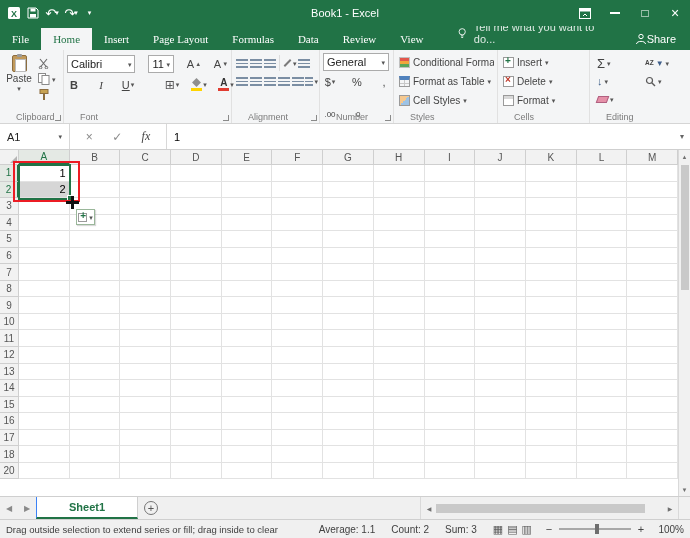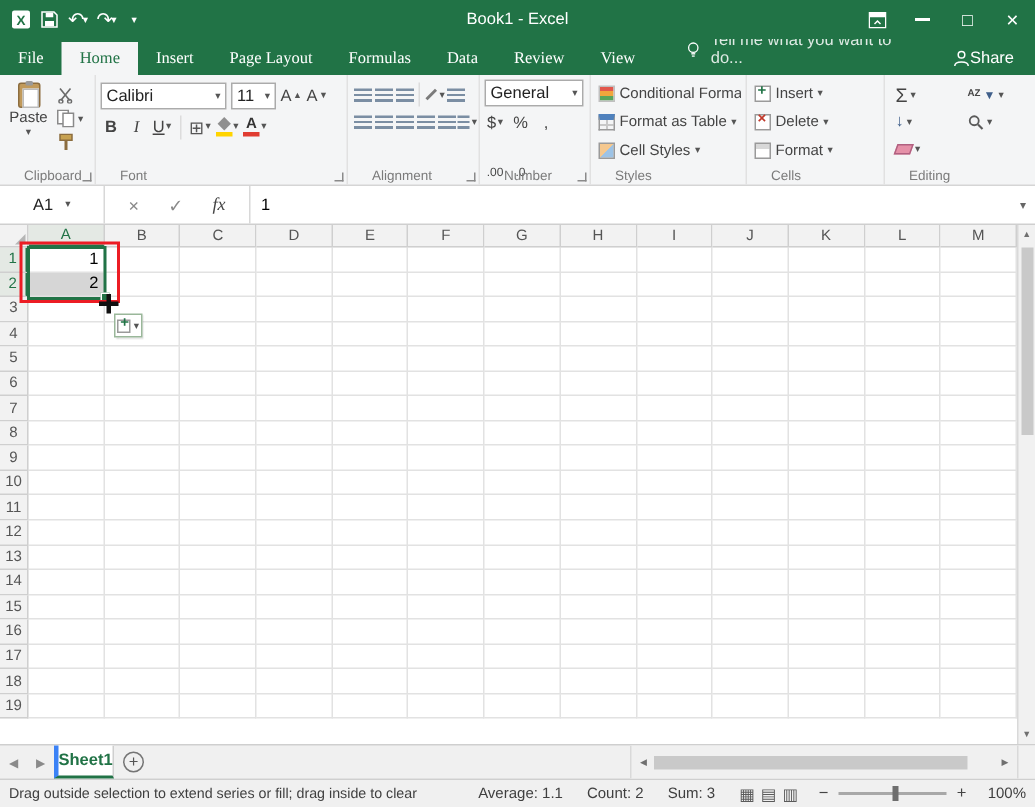--- a/index.html
+++ b/index.html
@@ -23,21 +23,21 @@
   .tellme{display:flex;align-items:center;gap:6px;color:rgba(255,255,255,.85);padding:4px 10px 5px;margin-left:12px;}
   .sharebox{margin-left:auto;display:flex;align-items:center;gap:0;padding:4px 14px 5px;}
 
   
   .ribbon{height:74px;background:#f4f5f6;border-bottom:1px solid #d5d5d5;display:flex;}
   .rgroup{position:relative;border-right:1px solid #e1e1e1;padding:3px 3px 13px;flex:none;}
   .glabel{position:absolute;bottom:1px;left:16px;right:0;font-size:9px;color:#7b7b7b;}
   .launcher{position:absolute;right:2px;bottom:2px;width:6px;height:6px;border-right:1px solid #8a8a8a;border-bottom:1px solid #8a8a8a;}
   .caret{font-size:7px;color:#555;line-height:1;}
   .vdiv{width:1px;height:16px;background:#dcdcdc;margin:0 2px;}
-  .frow{display:flex;align-items:center;gap:3px;margin:2px 0 3px;}
+  .frow{display:flex;align-items:center;gap:13px;margin:2px 0 3px;}
   .fbtn{display:flex;align-items:center;justify-content:center;min-width:14px;height:17px;font-size:11px;color:#444;gap:1px;}
   .combo{height:18px;background:#fff;border:1px solid #ababab;display:flex;align-items:center;justify-content:space-between;padding:0 3px;font-size:11px;color:#222;}
 
   
   .clipwrap{display:flex;gap:3px;}
   .pastebtn{width:32px;display:flex;flex-direction:column;align-items:center;font-size:10px;color:#444;gap:1px;padding-top:2px;}
   .clip-icon{position:relative;width:15px;height:17px;background:#c19a5b;border:1px solid #8c6d3f;border-radius:2px;}
   .clip-icon:before{content:"";position:absolute;left:2px;top:3px;width:9px;height:11px;background:#fff;border:1px solid #bbb;}
   .clip-icon:after{content:"";position:absolute;left:4px;top:-2px;width:5px;height:3px;background:#9a9a9a;border-radius:1px;}
   .clipsmall{display:flex;flex-direction:column;gap:2px;padding-top:3px;}
@@ -76,21 +76,21 @@
   
   .egrid{display:grid;grid-template-columns:48px 44px;row-gap:2px;padding-top:2px;}
   .ebtn{display:flex;align-items:center;gap:2px;height:16px;padding-left:4px;font-size:12px;color:#444;}
   .az{display:inline-flex;flex-direction:column;font-size:6.5px;line-height:6px;font-weight:bold;color:#444;letter-spacing:0;}
   .eraser{width:11px;height:7px;background:#e590a8;border:1px solid #b06080;transform:skewX(-20deg);}
   .sigma{font-size:13px;color:#444;}
   .fdown{font-size:11px;color:#3f5f8a;}
 
   
   .fbar{height:26px;background:#fff;border-bottom:1px solid #cfcfcf;display:flex;align-items:center;}
-  .namebox{width:70px;height:100%;display:flex;align-items:center;justify-content:space-between;padding:0 22px;border-right:1px solid #d8d8d8;font-size:11px;color:#222;}
+  .namebox{width:70px;height:100%;display:flex;align-items:center;justify-content:space-between;padding:0 7px;border-right:1px solid #d8d8d8;font-size:11px;color:#222;}
   .fxbtns{display:flex;align-items:center;width:96px;justify-content:space-around;padding:0 6px;}
   .fxbtn{color:#8a8a8a;font-size:12px;}
   .fx{font-style:italic;font-family:"Liberation Serif","DejaVu Serif",serif;color:#444;}
   .finput{flex:1;height:100%;display:flex;align-items:center;padding-left:7px;border-left:1px solid #d8d8d8;color:#000;}
   .fexpand{width:16px;text-align:center;color:#666;font-size:8px;}
 
   
   .sheet{position:relative;height:346px;background:#fff;overflow:hidden;}
   .gridwrap{position:absolute;left:0;top:0;right:12px;bottom:0;overflow:hidden;}
   .grow{display:flex;}
@@ -116,21 +116,21 @@
 
   
   .vscroll{position:absolute;right:0;top:0;bottom:0;width:12px;background:#f1f1f1;border-left:1px solid #d9d9d9;display:flex;flex-direction:column;align-items:center;}
   .sarrow{height:13px;display:flex;align-items:center;justify-content:center;font-size:6px;color:#707070;width:100%;}
   .vthumb{width:8px;height:125px;background:#c9c9c9;margin-top:2px;}
   .sarrow.bottom{margin-top:auto;}
 
   
   .tabsrow{height:23px;background:#f0f0f0;display:flex;align-items:stretch;border-top:1px solid #cfcfcf;}
   .snav{width:18px;display:flex;align-items:center;justify-content:center;color:#8a8a8a;font-size:8px;}
-  .stab{padding:0 0;display:flex;align-items:center;background:#fff;border-left:3px solid #3b82f6;border-right:1px solid #cfcfcf;border-bottom:2px solid #217346;color:#217346;font-weight:bold;font-size:11px;}
+  .stab{padding:0 32px;display:flex;align-items:center;background:#fff;border-left:1px solid #3b82f6;border-right:1px solid #cfcfcf;border-bottom:2px solid #217346;color:#217346;font-weight:bold;font-size:11px;}
   .addsheet{width:26px;display:flex;align-items:center;justify-content:center;}
   .pluscirc{width:14px;height:14px;border:1px solid #757575;border-radius:50%;color:#555;display:flex;align-items:center;justify-content:center;font-size:11px;line-height:1;}
   .hscroll{margin-left:auto;width:258px;display:flex;align-items:center;background:#f0f0f0;border-left:1px solid #d9d9d9;padding:0 1px;}
   .hsarrow{width:14px;text-align:center;font-size:6px;color:#707070;}
   .htrack{flex:1;height:11px;display:flex;align-items:center;}
   .hthumb{height:9px;width:92%;background:#c9c9c9;}
   .corner-br{width:12px;background:#f1f1f1;border-left:1px solid #d9d9d9;}
 
   
   .statusbar{height:19px;background:#f0f0f0;border-top:1px solid #cfcfcf;display:flex;align-items:center;font-size:10px;color:#3f3f3f;padding:0 6px;}
@@ -755,21 +755,21 @@
           <div class="cell"></div>
           <div class="cell"></div>
           <div class="cell"></div>
           <div class="cell"></div>
           <div class="cell"></div>
           <div class="cell"></div>
           <div class="cell"></div>
           <div class="cell"></div>
         </div>
         <div class="grow">
-          <div class="rh">19</div>
+          <div class="rh">20</div>
           <div class="cell"></div>
           <div class="cell"></div>
           <div class="cell"></div>
           <div class="cell"></div>
           <div class="cell"></div>
           <div class="cell"></div>
           <div class="cell"></div>
           <div class="cell"></div>
           <div class="cell"></div>
           <div class="cell"></div>

